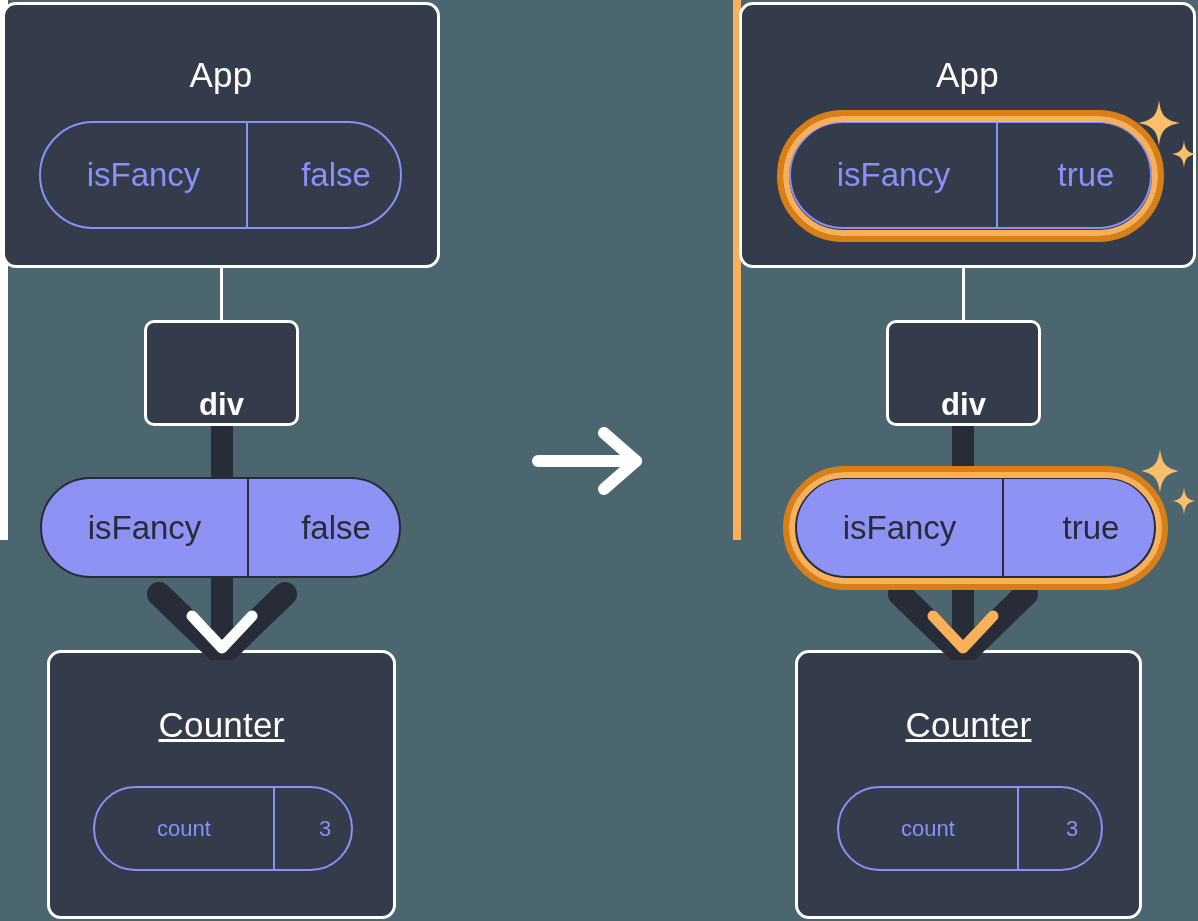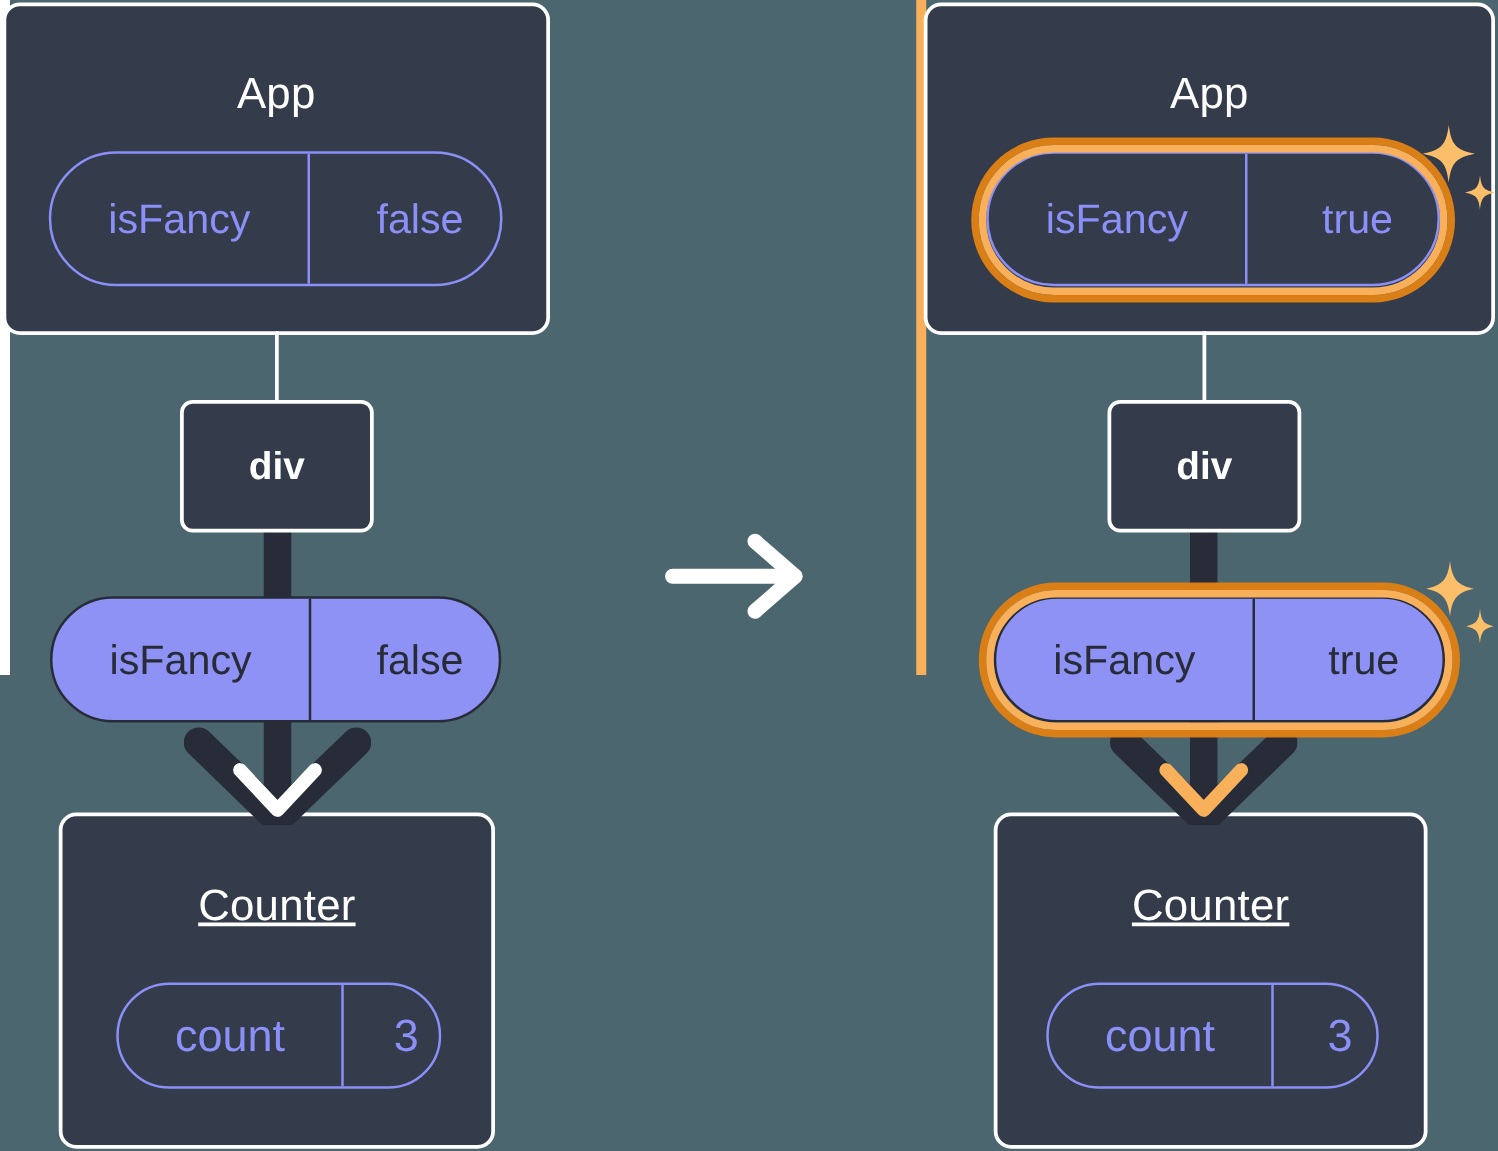--- a/index.html
+++ b/index.html
@@ -61,21 +61,21 @@
   .div-box {
     position: absolute;
     top: 320px;
     width: 155px;
     height: 106px;
     background: #343b4a;
     border: 3px solid #ffffff;
     border-radius: 10px;
     box-sizing: border-box;
     display: flex;
-    align-items: center;
+    align-items: flex-end;
     justify-content: center;
     color: #ffffff;
     font-size: 31px;
     font-weight: 700;
     z-index: 6;
   }
   .diagram.left  .div-box { left: 144px; }
   .diagram.right .div-box { left: 153px; }
 
   
@@ -112,21 +112,21 @@
   .pill-solid .seg.key { flex: 0 0 auto; border-right: 2px solid #272c38; }
   .pill-solid .seg.val { flex: 1 1 auto; }
 
   
   .state-pill { top: 121px; height: 108px; font-size: 33px; }
   .diagram.left  .state-pill { left: 39px;  width: 363px; }
   .diagram.right .state-pill { left: 56px;  width: 363px; }
   .state-pill .seg.key { width: 207px; }
 
   
-  .count-pill { top: 133px; height: 85px; font-size: 36px; }
+  .count-pill { top: 133px; height: 85px; font-size: 22px; }
   .diagram.left  .count-pill { left: 43px; width: 260px; }
   .diagram.right .count-pill { left: 39px; width: 266px; }
   .count-pill .seg.key { width: 180px; }
 
   
   .prop-pill { top: 477px; height: 101px; font-size: 33px; z-index: 7; }
   .diagram.left  .prop-pill { left: 40px; width: 361px; }
   .diagram.right .prop-pill { left: 62px; width: 361px; }
   .prop-pill .seg.key { width: 207px; }
 

